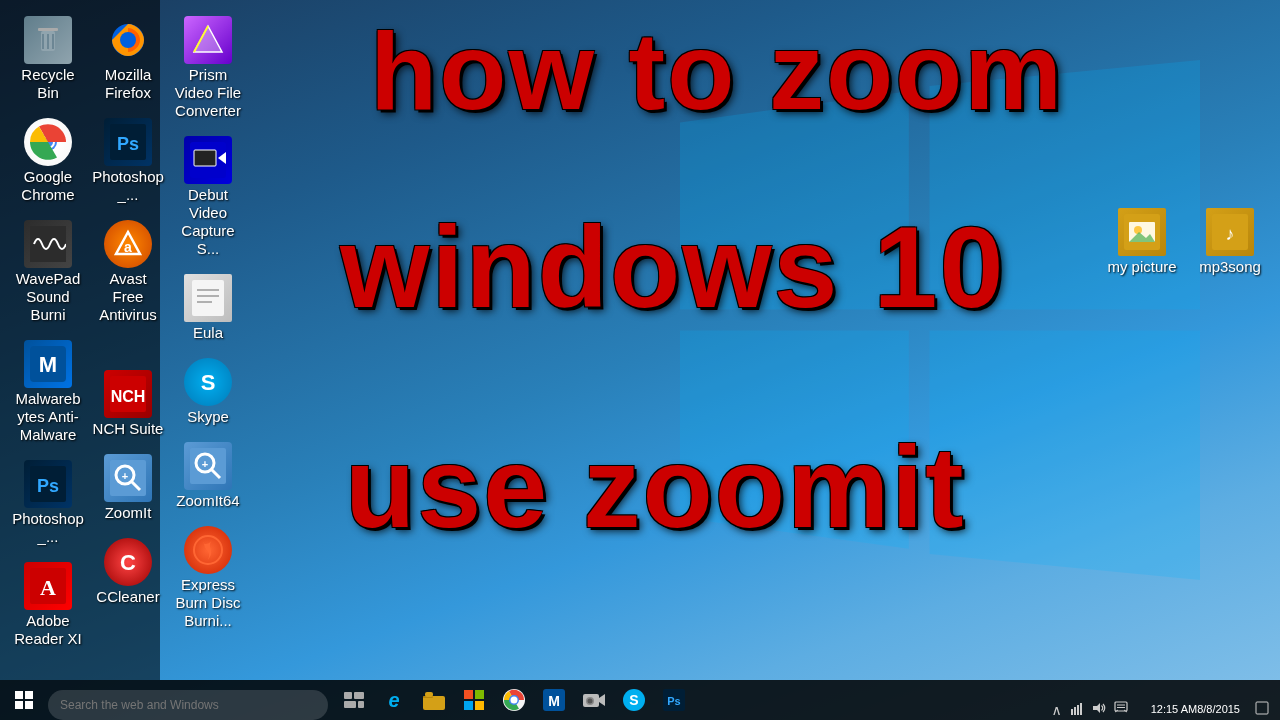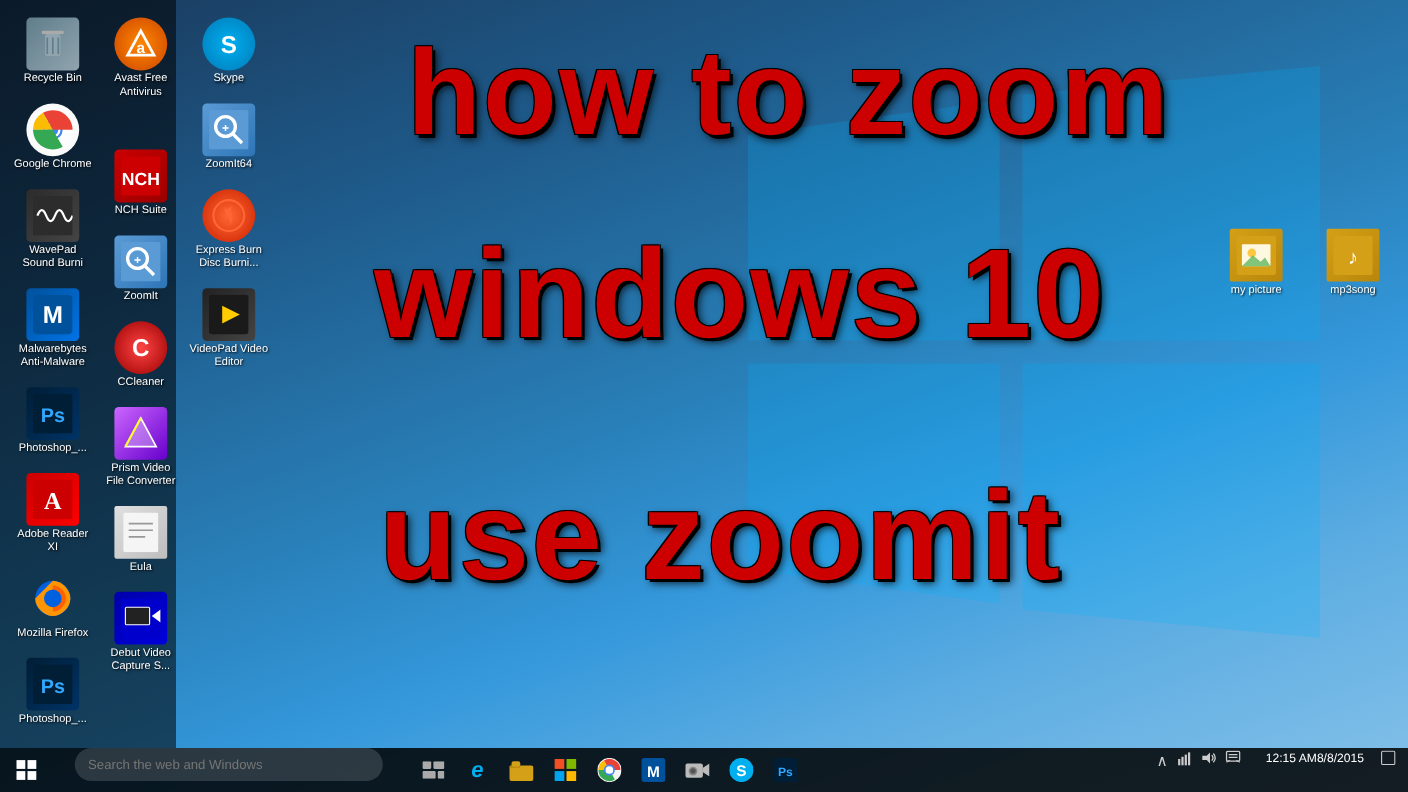--- a/index.html
+++ b/index.html
@@ -25,21 +25,21 @@
     
     .overlay-text {
       position: absolute;
       left: 0; top: 0;
       width: 100%; height: 100%;
       pointer-events: none;
     }
 
     .text-how-to-zoom {
       position: absolute;
-      top: 30px;
+      top: 16px;
       left: 370px;
       font-size: 110px;
       font-weight: 900;
       color: #cc0000;
       text-shadow: 3px 3px 0 #000, -1px -1px 0 #000, 1px -1px 0 #000, -1px 1px 0 #000, 4px 4px 8px rgba(0,0,0,0.8);
       font-family: Impact, Arial Black, sans-serif;
       line-height: 1;
       letter-spacing: 2px;
     }
 
@@ -112,21 +112,21 @@
       align-items: center;
       justify-content: center;
       font-size: 32px;
       border-radius: 4px;
       margin-bottom: 2px;
       position: relative;
       overflow: hidden;
     }
 
     .icon-label {
-      font-size: 10px;
+      font-size: 15px;
       color: #fff;
       text-align: center;
       text-shadow: 1px 1px 2px #000;
       line-height: 1.2;
       word-break: break-word;
       max-width: 72px;
     }
 
     
     .icon-recycle { background: linear-gradient(135deg,#607d8b,#90a4ae); }
@@ -140,23 +140,22 @@
 
     
     #taskbar {
       position: absolute;
       bottom: 0;
       left: 0;
       width: 1280px;
       height: 40px;
       background: rgba(0,0,0,0.85);
       display: flex;
-      align-items: flex-start;
+      align-items: flex-end;
       z-index: 100;
-      gap: 20px;
     }
 
     .taskbar-start {
       width: 48px;
       height: 40px;
       display: flex;
       align-items: center;
       justify-content: center;
       cursor: pointer;
     }
@@ -417,43 +416,43 @@
       <div class="icon-img" style="background:linear-gradient(135deg,#cc66ff,#6600cc);border-radius:4px;">
         <svg width="36" height="36" viewBox="0 0 36 36">
             <polygon points="18,4 32,30 4,30" fill="rgba(255,255,255,0.3)" stroke="#fff" stroke-width="1.5"></polygon>
             <line x1="18" y1="4" x2="4" y2="30" stroke="#ff0" stroke-width="2" opacity="0.8"></line>
           </svg>
       </div>
       <span class="icon-label">Prism Video File Converter</span>
     </div>
 
     <div class="desktop-icon">
+      <div class="icon-img" style="background:linear-gradient(135deg,#0000aa,#0000dd);border-radius:4px;">
+        <svg width="36" height="36" viewBox="0 0 36 36">
+            <rect width="36" height="36" fill="#0000cc" rx="3"></rect>
+            <rect x="4" y="8" width="22" height="16" rx="1" fill="#222" stroke="#fff" stroke-width="1"></rect>
+            <polygon points="28,16 36,10 36,22" fill="#fff"></polygon>
+          </svg>
+      </div>
+      <span class="icon-label">Debut Video Capture S...</span>
+    </div>
+
+    <div class="desktop-icon">
       <div class="icon-img" style="background:linear-gradient(135deg,#e0e0e0,#bdbdbd);border-radius:2px;">
         <svg width="32" height="36" viewBox="0 0 32 36">
             <rect width="32" height="36" fill="#f5f5f5" rx="2"></rect>
             <line x1="5" y1="10" x2="27" y2="10" stroke="#999" stroke-width="1.5"></line>
             <line x1="5" y1="16" x2="27" y2="16" stroke="#999" stroke-width="1.5"></line>
             <line x1="5" y1="22" x2="20" y2="22" stroke="#999" stroke-width="1.5"></line>
           </svg>
       </div>
       <span class="icon-label">Eula</span>
     </div>
 
     <div class="desktop-icon">
-      <div class="icon-img" style="background:linear-gradient(135deg,#0000aa,#0000dd);border-radius:4px;">
-        <svg width="36" height="36" viewBox="0 0 36 36">
-            <rect width="36" height="36" fill="#0000cc" rx="3"></rect>
-            <rect x="4" y="8" width="22" height="16" rx="1" fill="#222" stroke="#fff" stroke-width="1"></rect>
-            <polygon points="28,16 36,10 36,22" fill="#fff"></polygon>
-          </svg>
-      </div>
-      <span class="icon-label">Debut Video Capture S...</span>
-    </div>
-
-    <div class="desktop-icon">
       <div class="icon-img" style="background:radial-gradient(circle,#00aff0,#007ab8);border-radius:50%;">
         <svg width="36" height="36" viewBox="0 0 36 36">
             <text x="18" y="26" font-size="22" text-anchor="middle" fill="#fff" font-weight="bold" font-family="Arial">S</text>
           </svg>
       </div>
       <span class="icon-label">Skype</span>
     </div>
 
     <div class="desktop-icon">
       <div class="icon-img icon-zoomit">
@@ -470,29 +469,20 @@
     <div class="desktop-icon">
       <div class="icon-img" style="background:radial-gradient(circle,#ff6633,#cc2200);border-radius:50%;">
         <svg width="36" height="36" viewBox="0 0 36 36">
             <circle cx="18" cy="18" r="14" fill="none" stroke="#ff6633" stroke-width="2"></circle>
             <path d="M14 10 C14 20 22 18 18 28 C26 18 16 16 22 8 C18 14 12 12 14 10Z" fill="#ff6633"></path>
           </svg>
       </div>
       <span class="icon-label">Express Burn Disc Burni...</span>
     </div>
 
-    <div class="desktop-icon">
-      <div class="icon-img" style="background:linear-gradient(135deg,#222,#444);border-radius:4px;">
-        <svg width="36" height="36" viewBox="0 0 36 36">
-            <rect width="36" height="36" fill="#1a1a1a" rx="3"></rect>
-            <polygon points="12,10 28,18 12,26" fill="#ffcc00"></polygon>
-          </svg>
-      </div>
-      <span class="icon-label">VideoPad Video Editor</span>
-    </div>
 
   </div>
 
   <div class="right-icons">
     <div class="desktop-icon" style="width:76px;">
       <div class="icon-img" style="background:linear-gradient(135deg,#d4a017,#b8860b);border-radius:2px;">
         <svg width="36" height="36" viewBox="0 0 36 36">
             <rect width="36" height="36" fill="#d4a017" rx="2"></rect>
             <rect x="5" y="8" width="26" height="20" rx="1" fill="#fff8e1"></rect>
             <circle cx="14" cy="16" r="4" fill="#ffb300" opacity="0.7"></circle>

